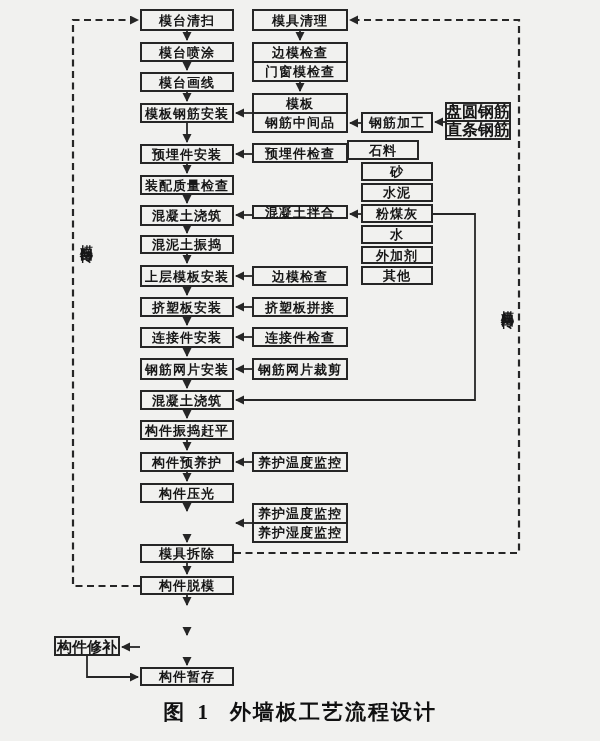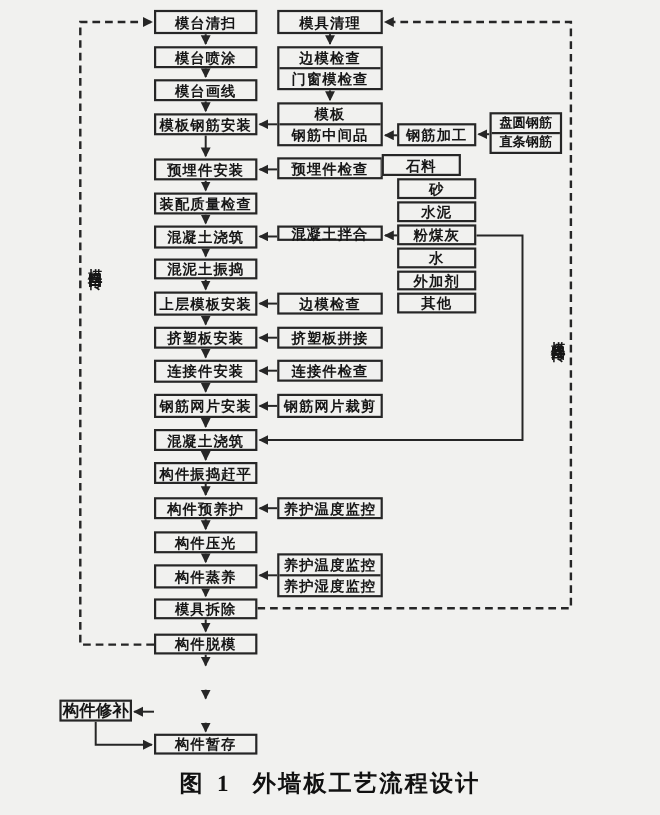--- a/index.html
+++ b/index.html
@@ -20,21 +20,21 @@
     font:bold 13px/1 "Liberation Sans",sans-serif;color:var(--text);
     letter-spacing:1px;white-space:nowrap;text-align:right;
   }
   .dbl{flex-direction:column;padding:0;}
   .dbl .cell{
     flex:1;width:100%;display:flex;align-items:center;justify-content:center;
     box-sizing:border-box;letter-spacing:1px;
   }
   .dbl .cell.top{border-bottom:2px solid var(--line);}
   .sm{font-size:15px;letter-spacing:0;}
-  .sm2 .cell{font-size:12px;letter-spacing:0;font-family:Liberation Mono, monospace;}
+  .sm2 .cell{font-size:16px;letter-spacing:0;}
   .vlabel{
     position:absolute;writing-mode:vertical-rl;text-orientation:upright;
     font:bold 13px/1.15 "Liberation Sans",sans-serif;color:var(--text);
     letter-spacing:2px;background:var(--bg);padding:1px 0;
   }
   #caption{
     position:absolute;left:0;top:698px;width:600px;text-align:center;
     font-family:"Liberation Serif",serif;font-weight:bold;font-size:21px;
     color:#111;letter-spacing:2px;
   }
@@ -115,21 +115,20 @@
   <div class="box" style="left:140px;top:205px;width:94px;height:21px">混凝土浇筑</div>
   <div class="box" style="left:140px;top:235px;width:94px;height:19px">混泥土振捣</div>
   <div class="box" style="left:140px;top:265px;width:94px;height:22px">上层模板安装</div>
   <div class="box" style="left:140px;top:297px;width:94px;height:20px">挤塑板安装</div>
   <div class="box" style="left:140px;top:327px;width:94px;height:21px">连接件安装</div>
   <div class="box" style="left:140px;top:358px;width:94px;height:22px">钢筋网片安装</div>
   <div class="box" style="left:140px;top:390px;width:94px;height:20px">混凝土浇筑</div>
   <div class="box" style="left:140px;top:420px;width:94px;height:20px">构件振捣赶平</div>
   <div class="box" style="left:140px;top:452px;width:94px;height:20px">构件预养护</div>
   <div class="box" style="left:140px;top:483px;width:94px;height:20px">构件压光</div>
-  <div class="box" style="left:140px;top:513px;width:94px;height:22px">构件蒸养</div>
   <div class="box" style="left:140px;top:544px;width:94px;height:19px">模具拆除</div>
   <div class="box" style="left:140px;top:576px;width:94px;height:19px">构件脱模</div>
   <div class="box" style="left:140px;top:667px;width:94px;height:19px">构件暂存</div>
 
   <div class="box" style="left:252px;top:9px;width:96px;height:22px">模具清理</div>
 
   <div class="box dbl" style="left:252px;top:42px;width:96px;height:40px">
     <div class="cell top">边模检查</div>
     <div class="cell">门窗模检查</div>
   </div>

